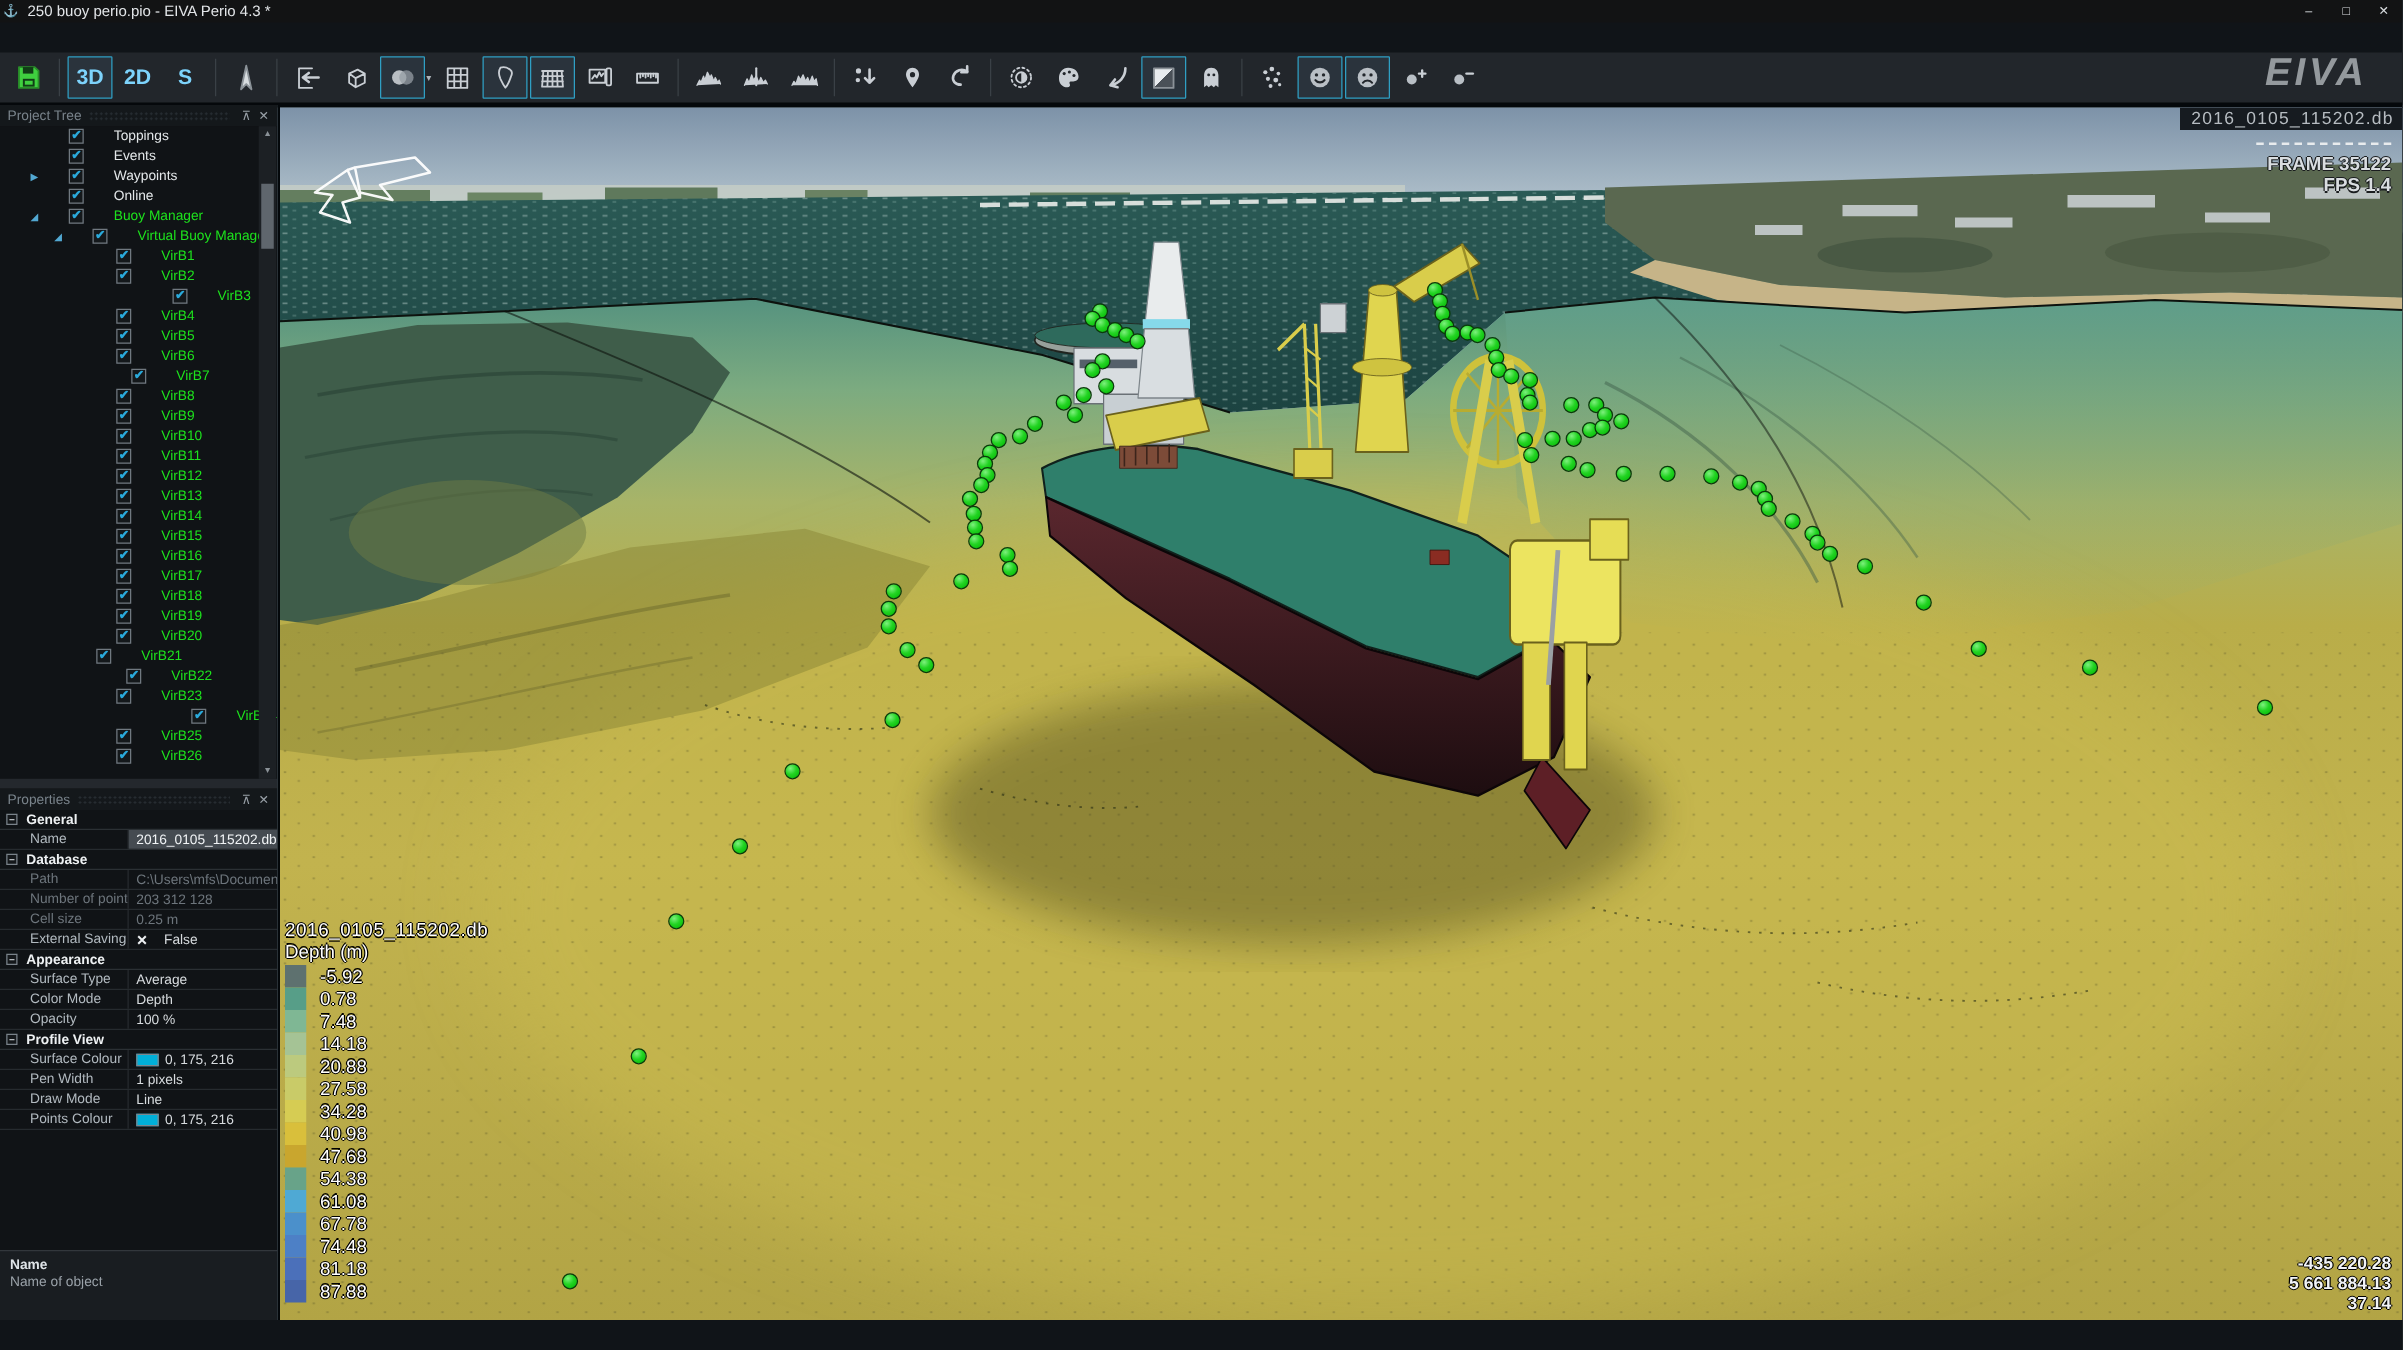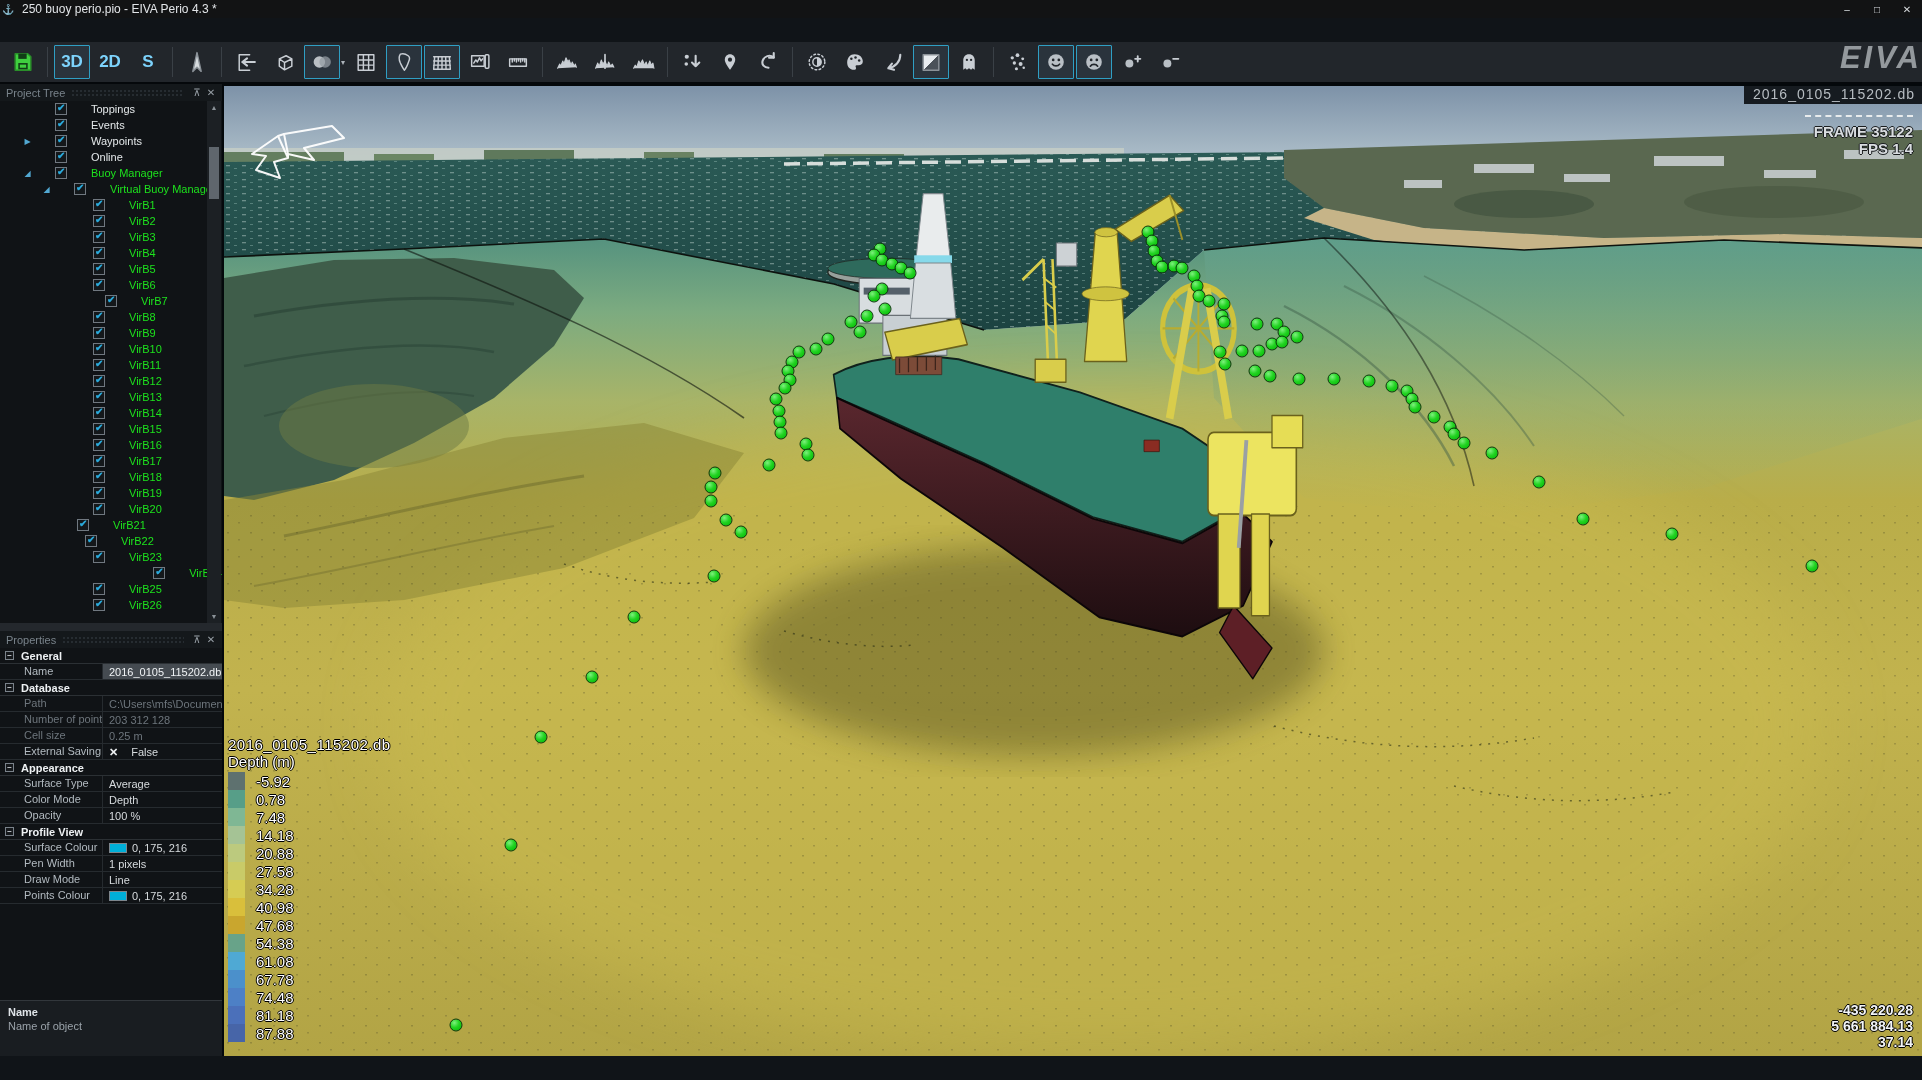--- a/index.html
+++ b/index.html
@@ -19,21 +19,21 @@
   .menu-item { color:#e4e8eb; font-size:12px; padding:3px 11px; cursor:default; }
 
   
   .toolbar { position:absolute; left:0; top:42px; width:100%; height:42px; background:#22262b; display:flex; align-items:center; padding-left:4px; border-bottom:2px solid #05080b; }
   .tb-sep { width:1px; height:30px; background:#3a4046; margin:0 5px; }
   .tb-btn { width:36px; height:34px; margin:0 1px; display:flex; align-items:center; justify-content:center; border:1px solid transparent; border-radius:1px; color:#c9ced4; position:relative; cursor:default; }
   .tb-btn.selected { border-color:#2f9fc4; background:#2a333c; }
   .tb-btn.textbtn { font-size:17px; font-weight:bold; color:#7dd3fc; }
   .tb-btn svg { width:24px; height:24px; }
   .tb-caret { font-size:8px; color:#aeb4ba; margin:0 2px 0 0; align-self:center; }
-  .eiva-logo { position:absolute; right:0; top:40px; font-size:31px; font-weight:800; font-style:italic; letter-spacing:3px; color:#94999d; }
+  .eiva-logo { position:absolute; right:28px; top:40px; font-size:31px; font-weight:800; font-style:italic; letter-spacing:3px; color:#94999d; }
 
   
   .left-col { position:absolute; left:0; top:84px; width:222px; bottom:24px; background:#0f1215; }
   .panel-header { height:17px; display:flex; align-items:center; padding:0 4px 0 6px; color:#79838b; font-size:11px; background:#14181b; }
   .panel-header .ph-fill { flex:1; height:8px; margin:0 6px;
      background-image:radial-gradient(#2a3137 1px, transparent 1px); background-size:4px 4px; opacity:.8; }
   .panel-header .ph-ico { color:#98a0a7; font-size:10px; width:14px; text-align:center; cursor:default; }
 
   .tree-wrap { position:absolute; left:0; top:17px; right:0; height:522px; overflow:hidden; background:#101316; }
   .tree-row { height:16px; display:flex; align-items:center; font-size:11px; color:#e4e8ea; white-space:nowrap;gap:20px; }
@@ -334,21 +334,21 @@
         <div class="tree-row green" style="padding-left: 58px;">
           <span class="tree-exp"></span>
           <span class="tree-cb"></span>
           <span class="tree-label">VirB1</span>
         </div>
         <div class="tree-row green" style="padding-left: 58px;">
           <span class="tree-exp"></span>
           <span class="tree-cb"></span>
           <span class="tree-label">VirB2</span>
         </div>
-        <div class="tree-row green" style="padding-left: 58px;">
+        <div class="tree-row green" style="padding-left: 58px; margin-left: 45px;">
           <span class="tree-exp"></span>
           <span class="tree-cb"></span>
           <span class="tree-label">VirB3</span>
         </div>
         <div class="tree-row green" style="padding-left: 58px;">
           <span class="tree-exp"></span>
           <span class="tree-cb"></span>
           <span class="tree-label">VirB4</span>
         </div>
         <div class="tree-row green" style="padding-left: 58px;">
@@ -429,21 +429,21 @@
         <div class="tree-row green" style="padding-left: 58px;">
           <span class="tree-exp"></span>
           <span class="tree-cb"></span>
           <span class="tree-label">VirB20</span>
         </div>
         <div class="tree-row green" style="padding-left: 42px;">
           <span class="tree-exp"></span>
           <span class="tree-cb"></span>
           <span class="tree-label">VirB21</span>
         </div>
-        <div class="tree-row green" style="padding-left: 50px; align-items: center;">
+        <div class="tree-row green" style="padding-left: 66px; align-items: center;">
           <span class="tree-exp"></span>
           <span class="tree-cb"></span>
           <span class="tree-label">VirB22</span>
         </div>
         <div class="tree-row green" style="padding-left: 58px;">
           <span class="tree-exp"></span>
           <span class="tree-cb"></span>
           <span class="tree-label">VirB23</span>
         </div>
         <div class="tree-row green" style="padding-left: 58px; justify-content: flex-end;">

